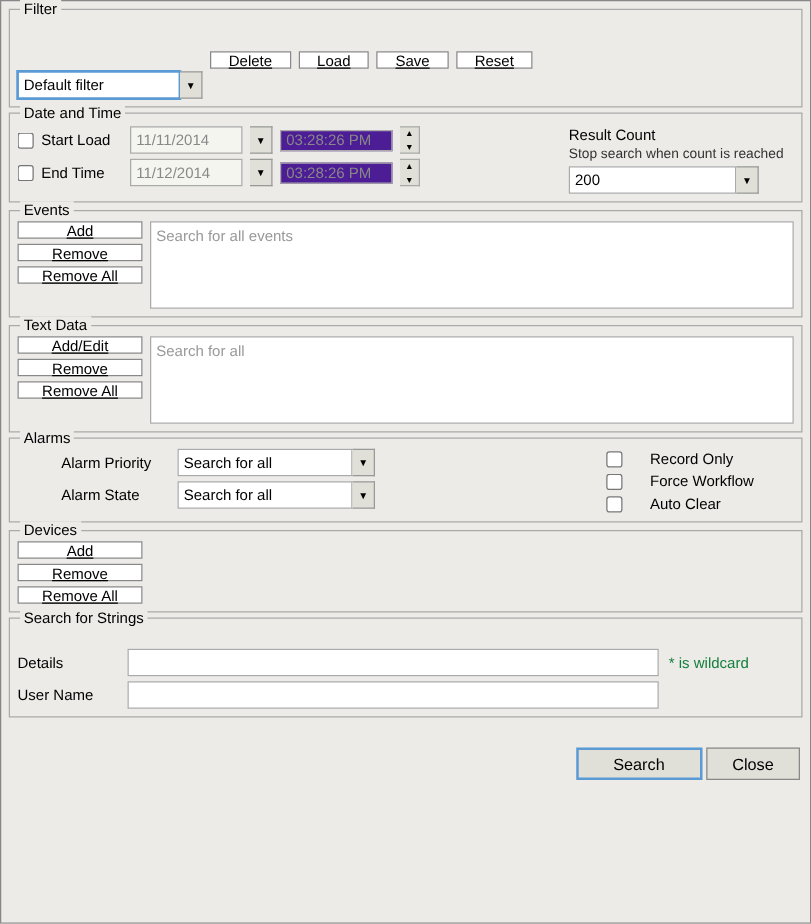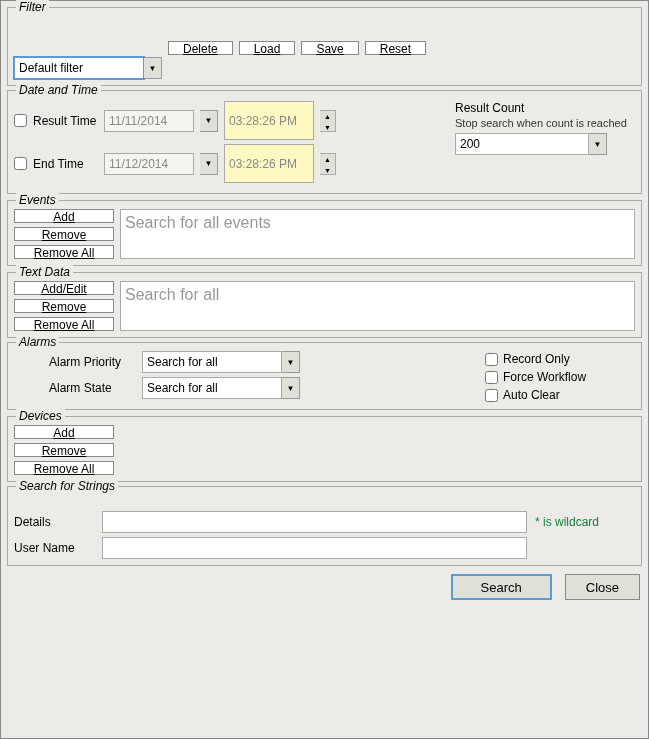--- a/index.html
+++ b/index.html
@@ -105,23 +105,23 @@
       width: 90px;
       height: 22px;
       border: 1px solid #aaa;
       background: #f5f5f0;
       padding: 1px 4px;
       font-size: 12px;
       color: #888;
     }
     .time-input {
       width: 90px;
-      height: 39px;
-      border: 1px solid #aaa;
-      background: #fef9c3;
+      height: 17px;
+      border: 1px solid #aaa;
+      background: #4c1d95;
       padding: 1px 4px;
       font-size: 12px;
       color: #888;
     }
     .spin-btn {
       width: 16px;
       height: 22px;
       background: #e0e0d8;
       border: 1px solid #aaa;
       border-left: none;
@@ -156,25 +156,25 @@
       flex-direction: column;
       gap: 4px;
       width: 100px;
     }
     .btn-col .btn {
       width: 100%;
       padding: 0 4px;
     }
     .search-box {
       flex: 1;
-      height: 50px;
+      height: 70px;
       background: #fff;
       border: 1px solid #aaa;
       padding: 4px;
-      font-size: 16px;
+      font-size: 12px;
       color: #999;
       overflow: auto;
     }
     
     .alarms-inner {
       display: flex;
       gap: 12px;
       margin-top: 4px;
       margin-left: 35px;
     }
@@ -206,21 +206,21 @@
       border-left: none;
       cursor: pointer;
       display: flex;
       align-items: center;
       justify-content: center;
       font-size: 8px;
     }
     .checkbox-row {
       display: flex;
       align-items: center;
-      gap: 5px;
+      gap: 22px;
       font-size: 12px;
     }
     .checkbox-row input[type=checkbox] { width: 13px; height: 13px; }
     
     .strings-inner {
       display: grid;
       grid-template-columns: 80px 1fr 100px;
       gap: 4px 8px;
       align-items: center;
       margin-top: 20px;
@@ -232,43 +232,42 @@
       border: 1px solid #aaa;
       background: #fff;
       padding: 1px 4px;
       font-size: 12px;
     }
     .wildcard-note { font-size: 12px; color: #15803d; }
     
     .bottom-bar {
       display: flex;
       justify-content: flex-end;
-      gap: 13px;
-      margin-top: 4px;
+      gap: 3px;
+      margin-top: 20px;
       padding-right: 2px;
     }
     .btn-primary {
       height: 26px;
       padding: 0 28px;
       background: #e0e0d8;
       border: 2px solid #5b9bd5;
       cursor: pointer;
       font-size: 13px;
     }
     .btn-normal {
       height: 26px;
       padding: 0 20px;
       background: #e0e0d8;
       border: 1px solid #888;
       cursor: pointer;
       font-size: 13px;
     }
     .section-title-text {
       font-size: 12px;
-      font-style: italic;
     }
   </style>
 </head>
 <body>
 
 <div class="main-window">
 
   <div class="section-group">
     <span class="section-label section-title-text">Filter</span>
     <div class="filter-row">
@@ -282,21 +281,21 @@
       <button class="btn">Reset</button>
     </div>
   </div>
 
   <div class="section-group">
     <span class="section-label section-title-text">Date and Time</span>
     <div class="datetime-section">
       <div class="datetime-left">
         <div class="datetime-row">
           <input type="checkbox" style="">
-          <span class="datetime-label">Result Time</span>
+          <span class="datetime-label">Start Load</span>
           <input class="date-input" type="text" value="11/11/2014" style="">
           <button class="dropdown-btn">▼</button>
           <input class="time-input" type="text" value="03:28:26 PM" style="">
           <div class="spin-btn">
             <div class="spin-arrow">▲</div>
             <div class="spin-arrow">▼</div>
           </div>
         </div>
         <div class="datetime-row">
           <input type="checkbox" style="">

